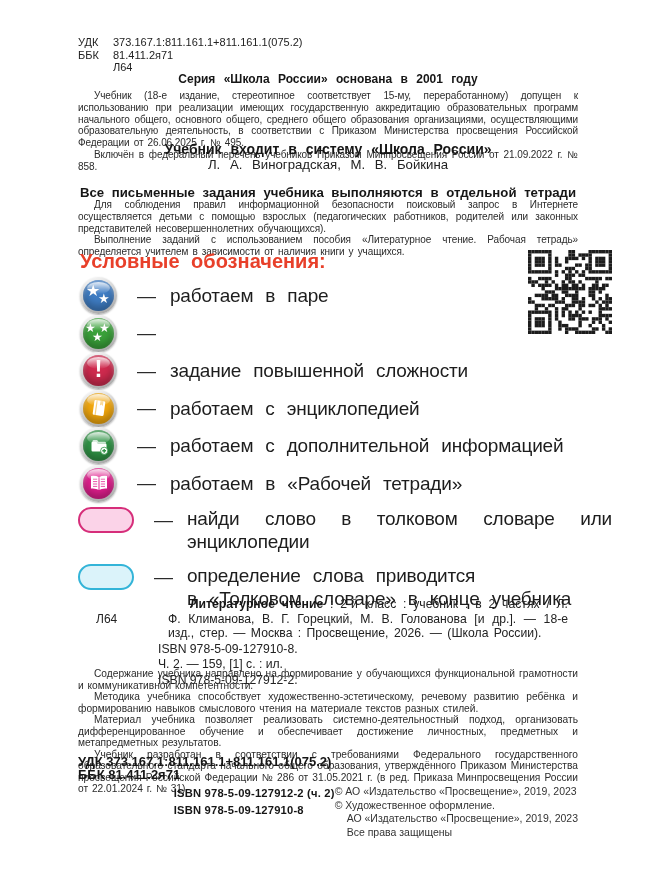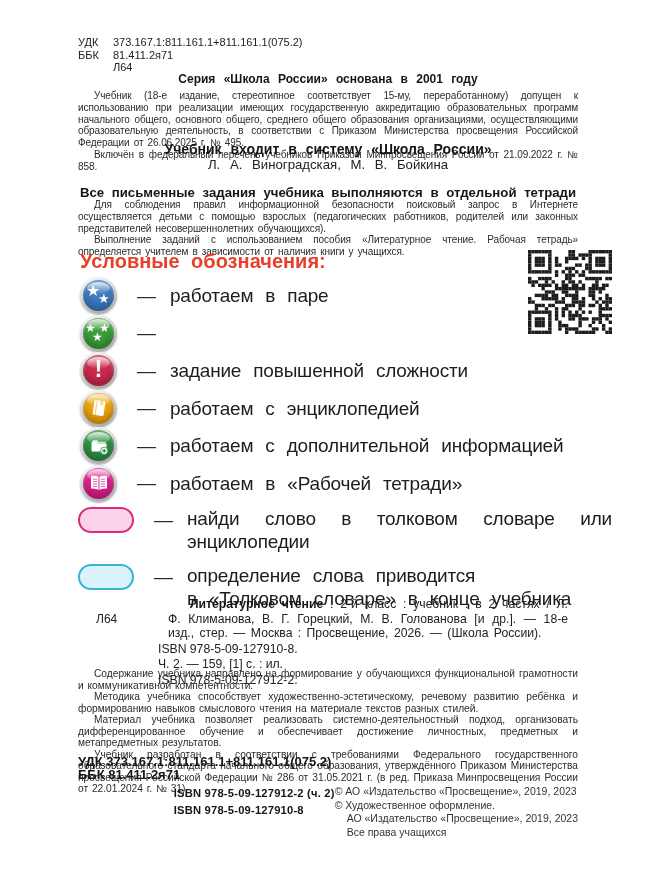--- a/index.html
+++ b/index.html
@@ -550,17 +550,17 @@
 
   <div class="abs footer">
     <div class="f-isbn">
       <div>ISBN 978-5-09-127912-2 (ч. 2)</div>
       <div>ISBN 978-5-09-127910-8</div>
     </div>
     <div class="f-copy">
       <div>© АО «Издательство «Просвещение», 2019, 2023</div>
       <div>© Художественное оформление.</div>
       <div class="ind">АО «Издательство «Просвещение», 2019, 2023</div>
-      <div class="ind">Все права учащихся</div>
+      <div class="ind">Все права защищены</div>
     </div>
   </div>
 
 </div>
 
 </body></html>

